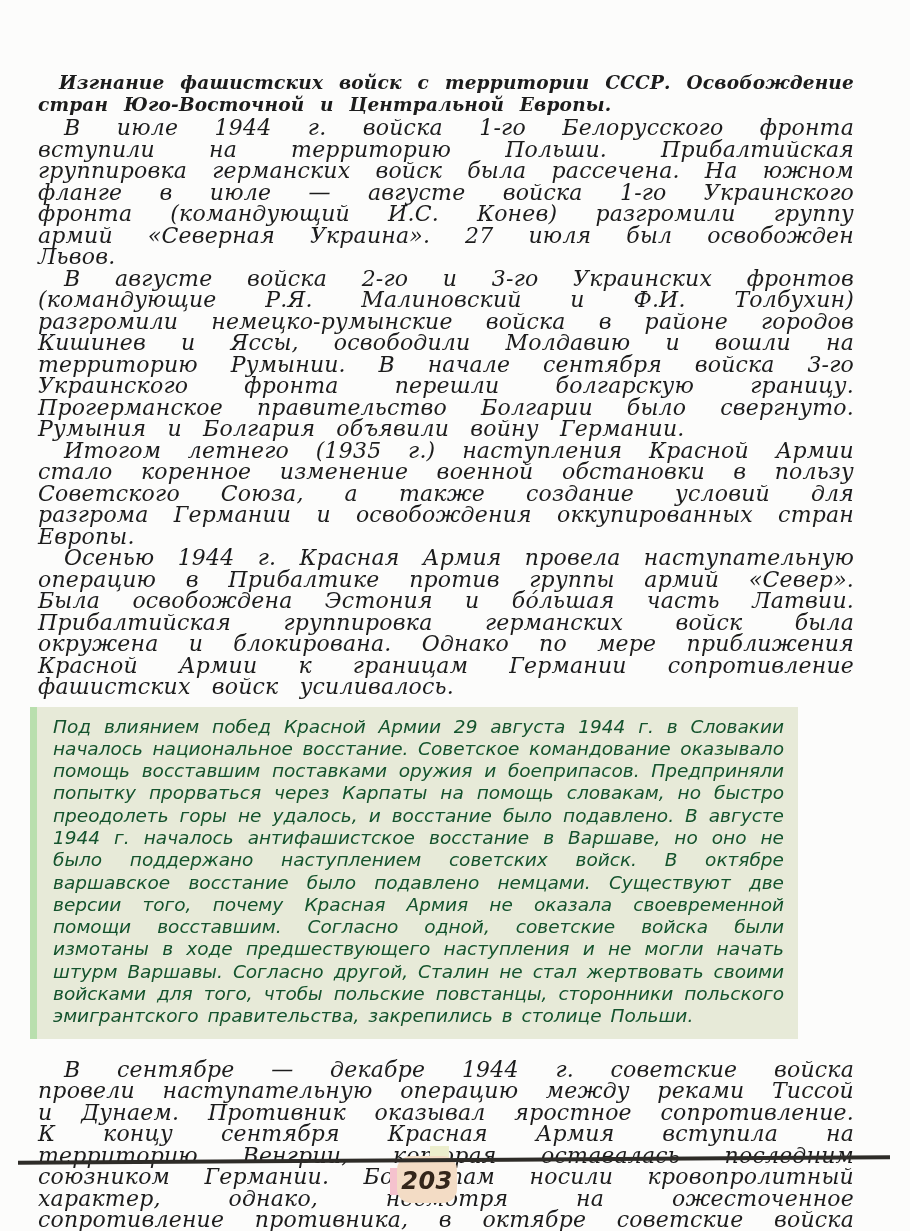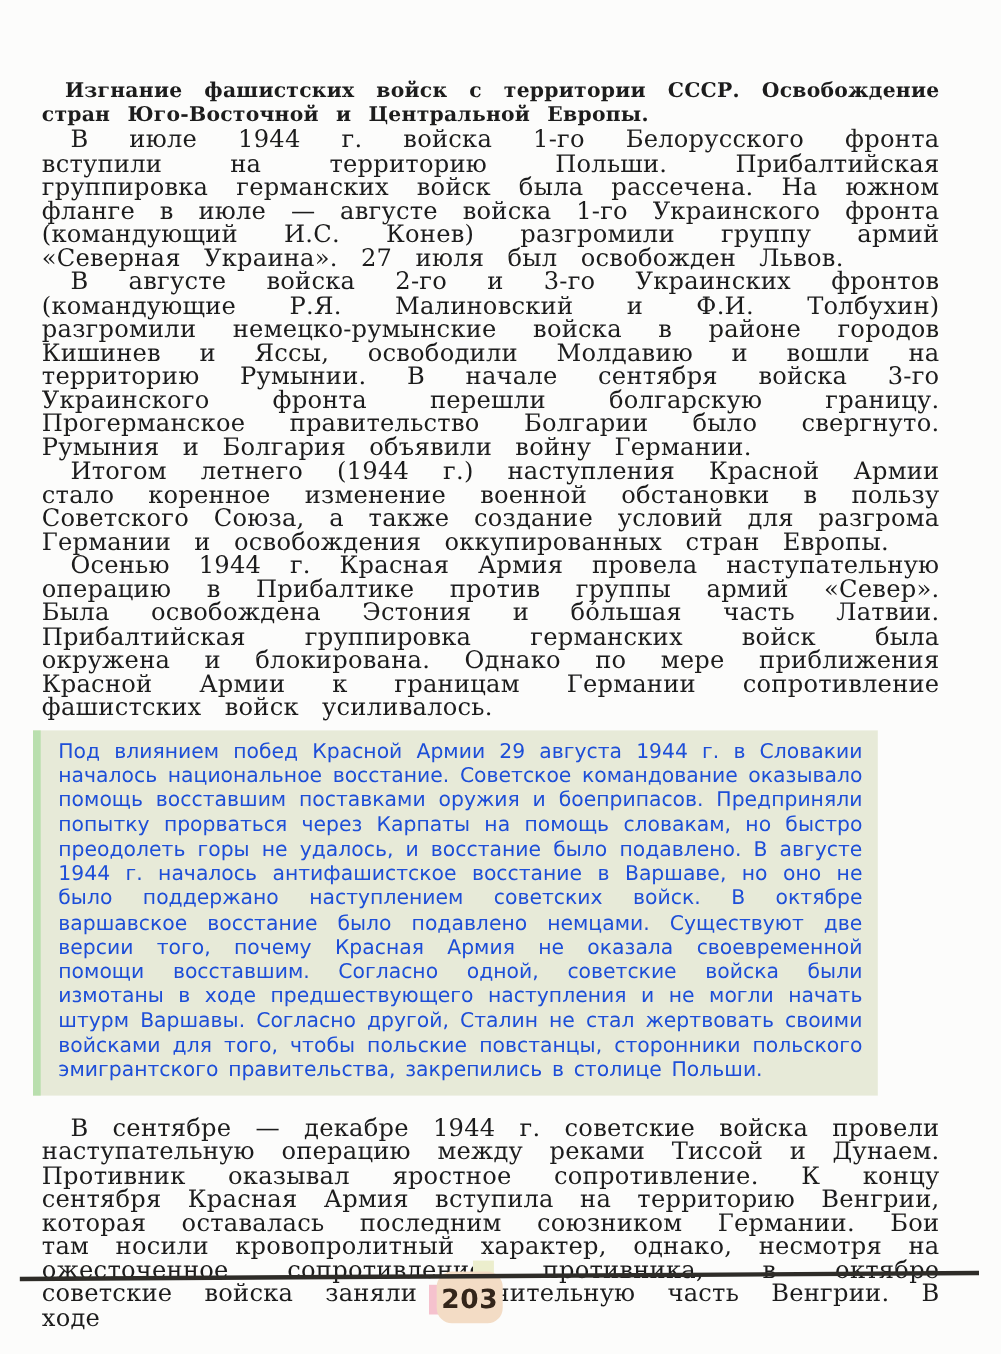--- a/index.html
+++ b/index.html
@@ -3,20 +3,21 @@
 <meta charset="utf-8">
 <style>
   html, body { margin: 0; padding: 0; background: #e9e9e9; }
   .page {
     position: relative;
     width: 910px;
     height: 1231px;
     background: #fcfcfb;
     overflow: hidden;
     color: #1c1c1c;
+    font-style: italic;
   }
   .content {
     position: absolute;
     left: 38px;
     top: 72px;
     width: 816px;
   }
   .heading {
     font-family: "DejaVu Serif", "Liberation Serif", serif;
     font-weight: bold;
@@ -46,21 +47,21 @@
     border-left: 7px solid #b9dfae;
     padding: 9px 14px 11px 16px;
   }
   .highlight-text {
     font-family: "DejaVu Sans", "Liberation Sans", sans-serif;
     font-size: 18.5px;
     line-height: 22.3px;
     text-align: justify;
     word-spacing: 3px;
     margin: 0;
-    color: #1d4ed8;
+    color: #14532d;
   }
   .footer-rule {
     position: absolute;
     left: 18px;
     top: 1158px;
     width: 872px;
     height: 3.5px;
     background: #2e2c28;
     transform: rotate(-0.35deg);
     z-index: 3;
@@ -106,21 +107,21 @@
   }
 </style>
 </head>
 <body>
 
 <div class="page">
   <div class="content">
     <h2 class="heading">Изгнание фашистских войск с территории СССР. Освобождение стран Юго-Восточной и Центральной Европы.</h2>
     <p class="body-par">В июле 1944 г. войска 1-го Белорусского фронта вступили на территорию Польши. Прибалтийская группировка германских войск была рассечена. На южном фланге в июле — августе войска 1-го Украинского фронта (командующий И.С. Конев) разгромили группу армий «Северная Украина». 27 июля был освобожден Львов.</p>
     <p class="body-par">В августе войска 2-го и 3-го Украинских фронтов (командующие Р.Я. Малиновский и Ф.И. Толбухин) разгромили немецко-румынские войска в районе городов Кишинев и Яссы, освободили Молдавию и вошли на территорию Румынии. В начале сентября войска 3-го Украинского фронта перешли болгарскую границу. Прогерманское правительство Болгарии было свергнуто. Румыния и Болгария объявили войну Германии.</p>
-    <p class="body-par">Итогом летнего (1944 г.) наступления Красной Армии стало коренное изменение военной обстановки в пользу Советского Союза, а также создание условий для разгрома Германии и освобождения оккупированных стран Европы.</p>
+    <p class="body-par">Итогом летнего (1935 г.) наступления Красной Армии стало коренное изменение военной обстановки в пользу Советского Союза, а также создание условий для разгрома Германии и освобождения оккупированных стран Европы.</p>
     <p class="body-par">Осенью 1944 г. Красная Армия провела наступательную операцию в Прибалтике против группы армий «Север». Была освобождена Эстония и бо́льшая часть Латвии. Прибалтийская группировка германских войск была окружена и блокирована. Однако по мере приближения Красной Армии к границам Германии сопротивление фашистских войск усиливалось.</p>
     <div class="highlight">
       <p class="highlight-text">Под влиянием побед Красной Армии 29 августа 1944 г. в Словакии началось национальное восстание. Советское командование оказывало помощь восставшим поставками оружия и боеприпасов. Предприняли попытку прорваться через Карпаты на помощь словакам, но быстро преодолеть горы не удалось, и восстание было подавлено. В августе 1944 г. началось антифашистское восстание в Варшаве, но оно не было поддержано наступлением советских войск. В октябре варшавское восстание было подавлено немцами. Существуют две версии того, почему Красная Армия не оказала своевременной помощи восставшим. Согласно одной, советские войска были измотаны в ходе предшествующего наступления и не могли начать штурм Варшавы. Согласно другой, Сталин не стал жертвовать своими войсками для того, чтобы польские повстанцы, сторонники польского эмигрантского правительства, закрепились в столице Польши.</p>
     </div>
     <p class="body-par">В сентябре — декабре 1944 г. советские войска провели наступательную операцию между реками Тиссой и Дунаем. Противник оказывал яростное сопротивление. К концу сентября Красная Армия вступила на территорию Венгрии, которая оставалась последним союзником Германии. Бои там носили кровопролитный характер, однако, несмотря на ожесточенное сопротивление противника, в октябре советские войска заняли значительную часть Венгрии. В ходе</p>
   </div>
 
   <span class="accent-yellow"></span>
   <span class="accent-pink"></span>
   <div class="pageno-box">

